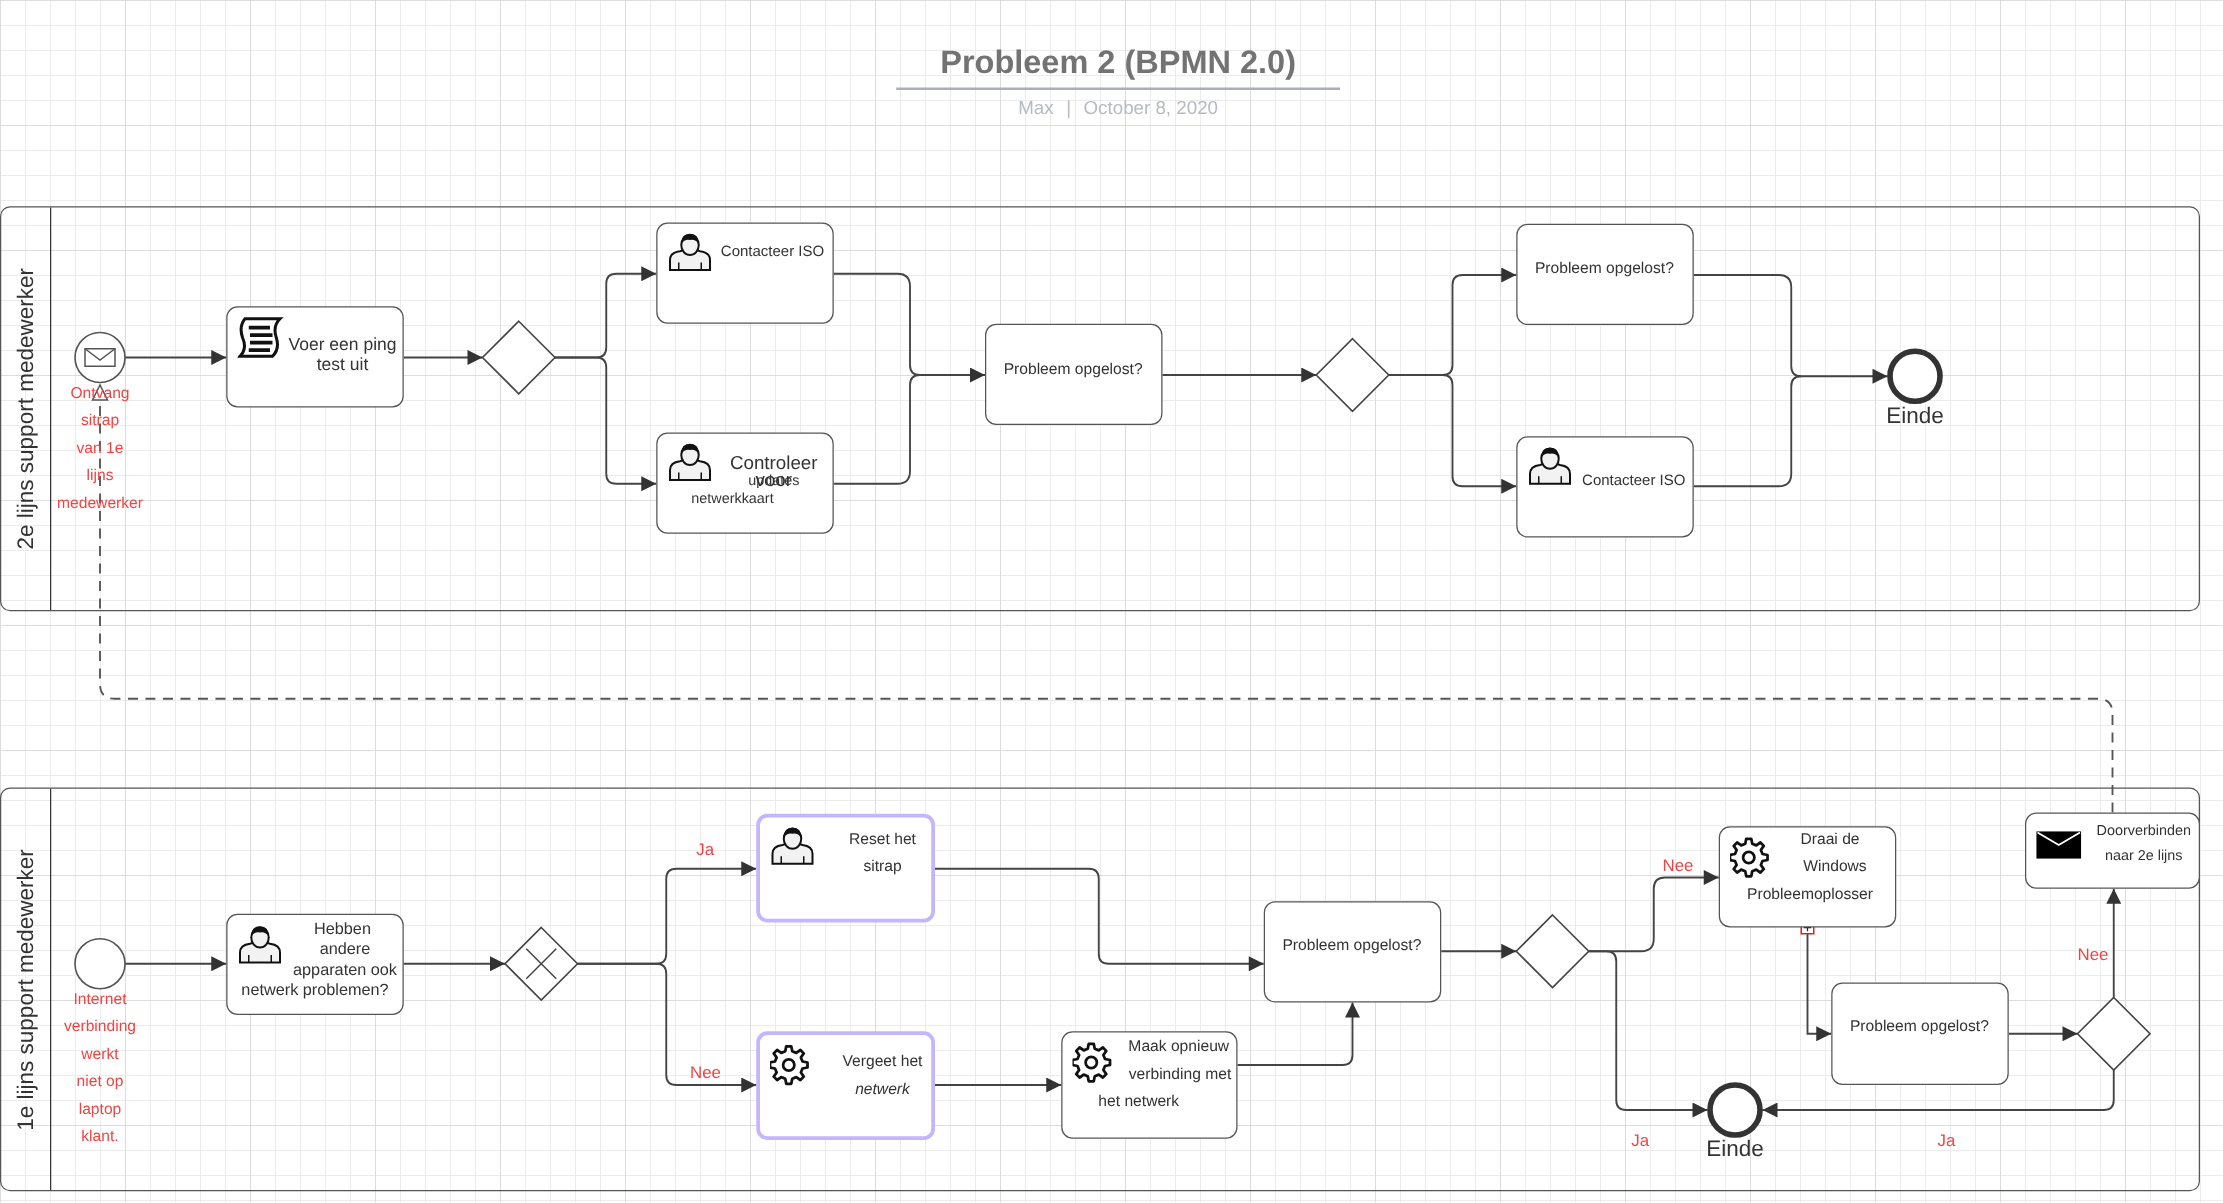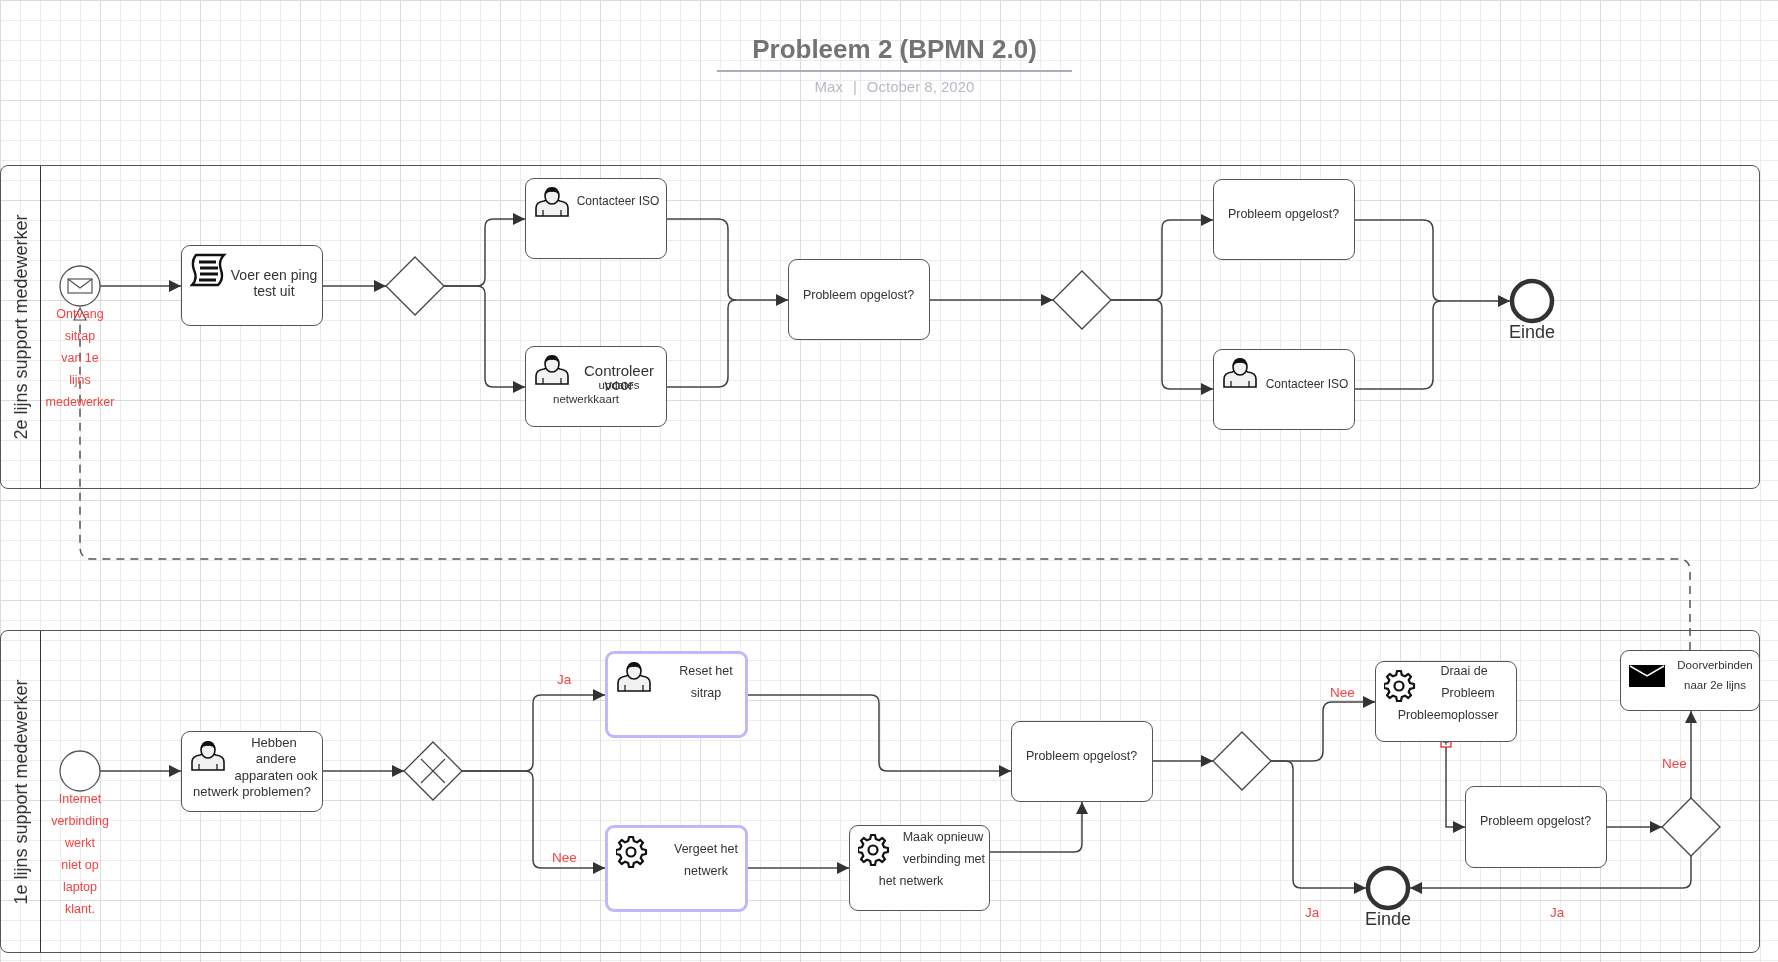--- a/index.html
+++ b/index.html
@@ -230,42 +230,42 @@
     </svg>
   <div class="tlabel" style="left:58px;top:6px;width:80px;">Reset het</div>
   <div class="tlabel" style="left:58px;top:28px;width:80px;">sitrap</div>
 </div>
 
 <div class="task thick" style="left:605px;top:825px;width:143px;height:87px;">
   <svg class="ticon" width="34" height="36">
       <use href="#gear-glyph"></use>
     </svg>
   <div class="tlabel" style="left:58px;top:10px;width:80px;">Vergeet het</div>
-  <div class="tlabel" style="left:58px;top:32px;width:80px;">netwerk</div>
+  <div class="tlabel" style="left:58px;top:32px;width:80px;font-style:italic;">netwerk</div>
 </div>
 
 <div class="task" style="left:849px;top:825px;width:141px;height:86px;text-decoration:underline;">
   <svg class="ticon" width="34" height="36">
       <use href="#gear-glyph"></use>
     </svg>
   <div class="tlabel" style="left:48px;top:0px;width:90px;">Maak opnieuw</div>
   <div class="tlabel" style="left:48px;top:22px;width:92px;">verbinding met</div>
   <div class="tlabel" style="left:16px;top:44px;width:90px;">het netwerk</div>
 </div>
 
 <div class="task" style="left:1011px;top:721px;width:142px;height:81px;">
   <div class="tlabel" style="left:0;top:23px;width:139px;">Probleem opgelost?</div>
 </div>
 
 <div class="task" style="left:1375px;top:661px;width:142px;height:81px;">
   <svg class="ticon" width="34" height="36">
       <use href="#gear-glyph"></use>
     </svg>
   <div class="tlabel" style="left:48px;top:-2px;width:80px;">Draai de</div>
-  <div class="tlabel" style="left:52px;top:20px;width:80px;">Probleem</div>
+  <div class="tlabel" style="left:52px;top:20px;width:80px;">Windows</div>
   <div class="tlabel" style="left:12px;top:42px;width:120px;">Probleemoplosser</div>
 </div>
 
 <div class="task" style="left:1465px;top:786px;width:142px;height:82px;">
   <div class="tlabel" style="left:0;top:23px;width:139px;">Probleem opgelost?</div>
 </div>
 
 <div class="task" style="left:1620px;top:650px;width:140px;height:61px;padding-left:36px;">
   <svg class="ticon" width="36" height="22" style="left:8px;top:14px">
       <use href="#envelope-filled-glyph"></use>

